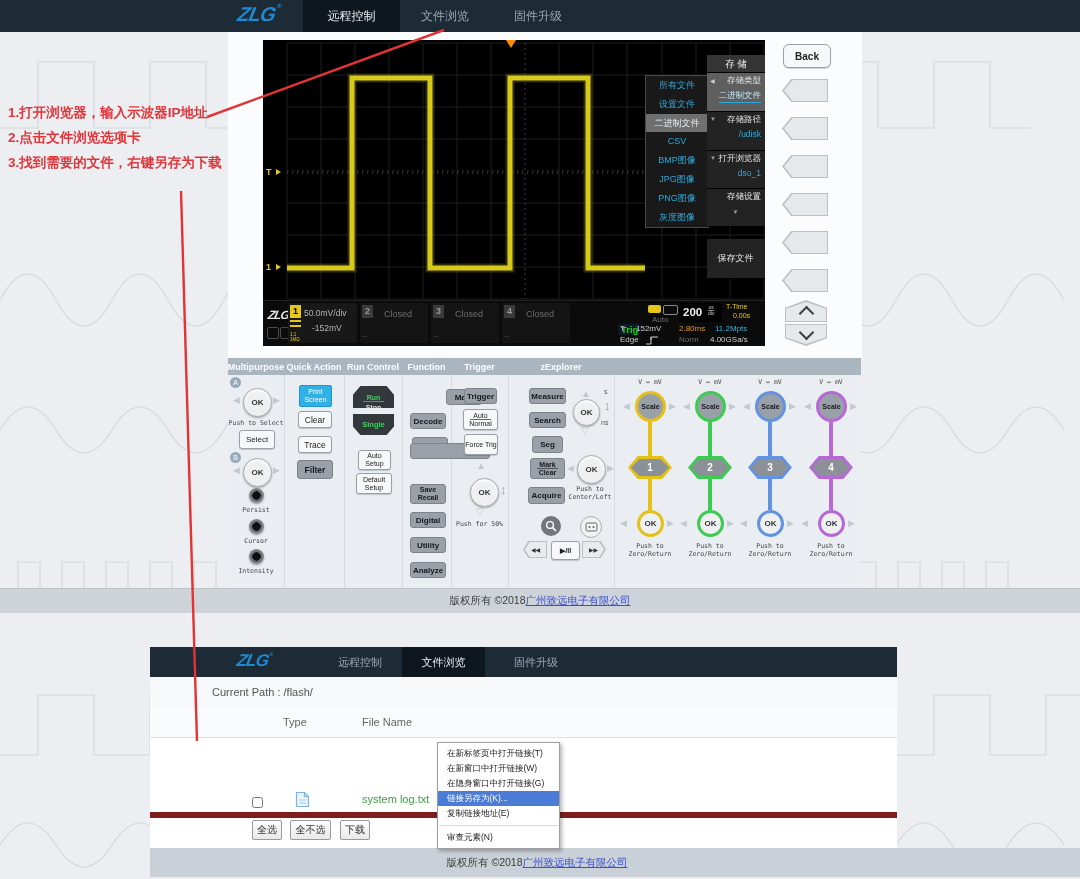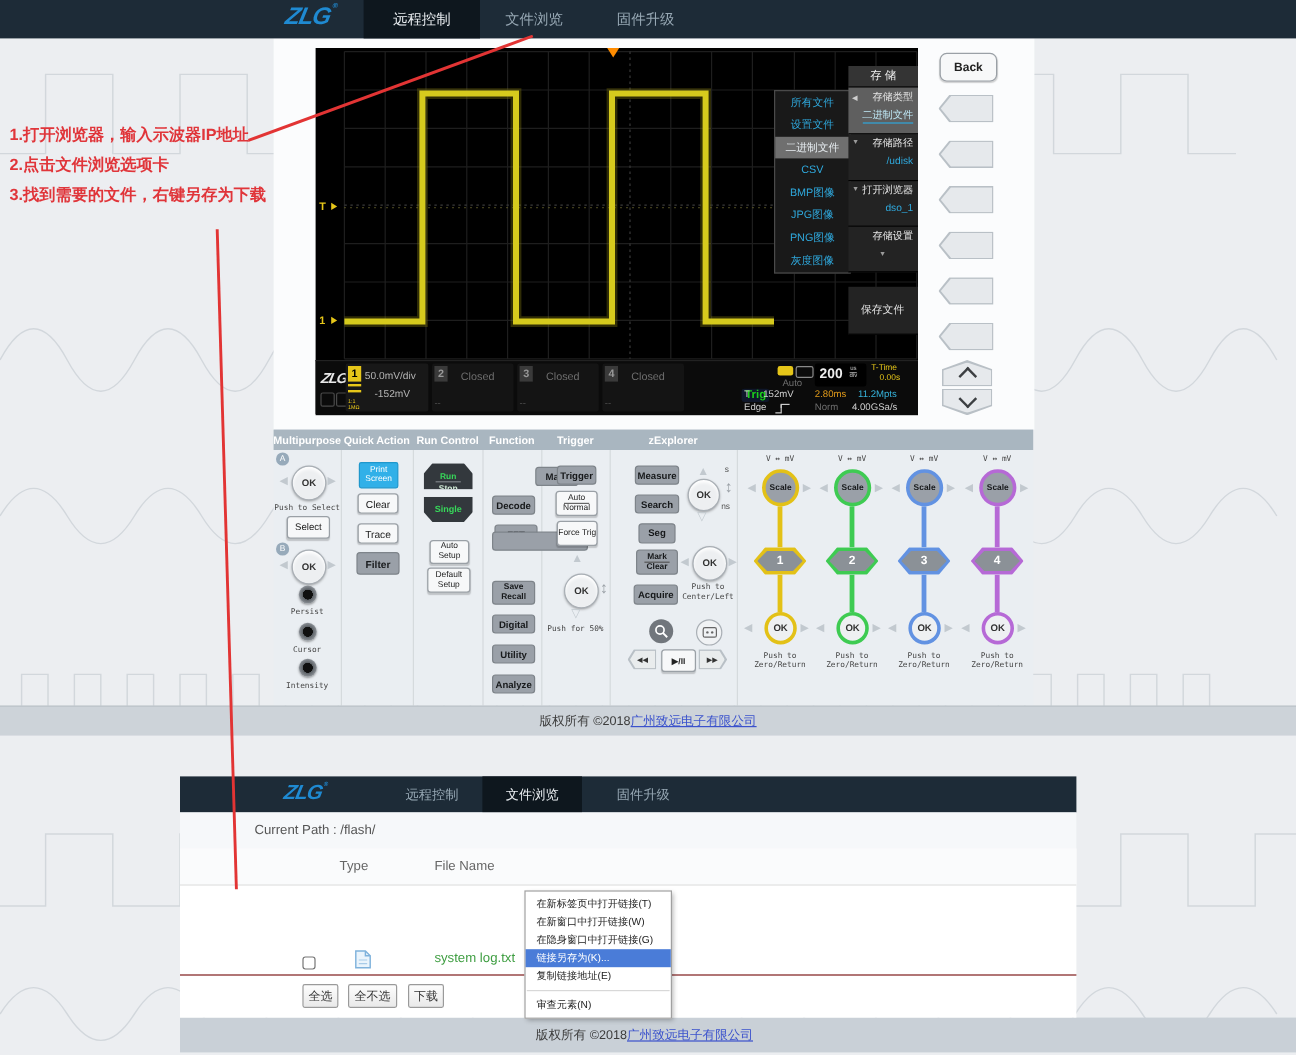--- a/index.html
+++ b/index.html
@@ -503,21 +503,21 @@
         </div>
     </div>
     <div class="a" style="left:0;top:30px;width:747px;height:30px;background:#f6f8fa;border-bottom:1px solid #e2e6ea;">
       <span style="position:absolute;left:62px;top:0;line-height:30px;font-size:11px;color:#555;">Current Path : /flash/</span>
     </div>
     <div class="a" style="left:0;top:60px;width:747px;height:141px;background:#fff;">
       <div class="a" style="left:0;top:0;width:747px;height:30px;border-bottom:1px solid #e2e2e2;background:#fafbfc;">
         <span style="position:absolute;left:133px;top:0;line-height:30px;font-size:11px;color:#666;">Type</span>
         <span style="position:absolute;left:212px;top:0;line-height:30px;font-size:11px;color:#666;">File Name</span>
       </div>
-      <div class="a" style="left:0;top:80px;width:747px;height:25px;border-bottom:1px solid #7f1d1d;">
+      <div class="a" style="left:0;top:80px;width:747px;height:25px;border-bottom:6px solid #7f1d1d;">
         <input type="checkbox" style="position: absolute; left: 98px; top: 7px; width: 11px; height: 11px;">
         <svg class="a" style="left:145px;top:4px;" width="15" height="17" viewBox="0 0 15 17">
             <path d="M1.5 1.5h8l4 4v10h-12z" fill="#eaf4fc" stroke="#7fb2dc" stroke-width="1.2"></path>
             <path d="M9.5 1.5v4h4" fill="none" stroke="#7fb2dc" stroke-width="1.2"></path>
             <path d="M4 9h7M4 12h7" stroke="#a8cbe8"></path>
           </svg>
         <a style="position:absolute;left:212px;top:0;line-height:25px;font-size:11px;color:#3f9e42;cursor:pointer;">system log.txt</a>
       </div>
       <div class="a fbtn" style="left:102px;top:113px;width:28px;height:18px;">
           <span>全选</span>

